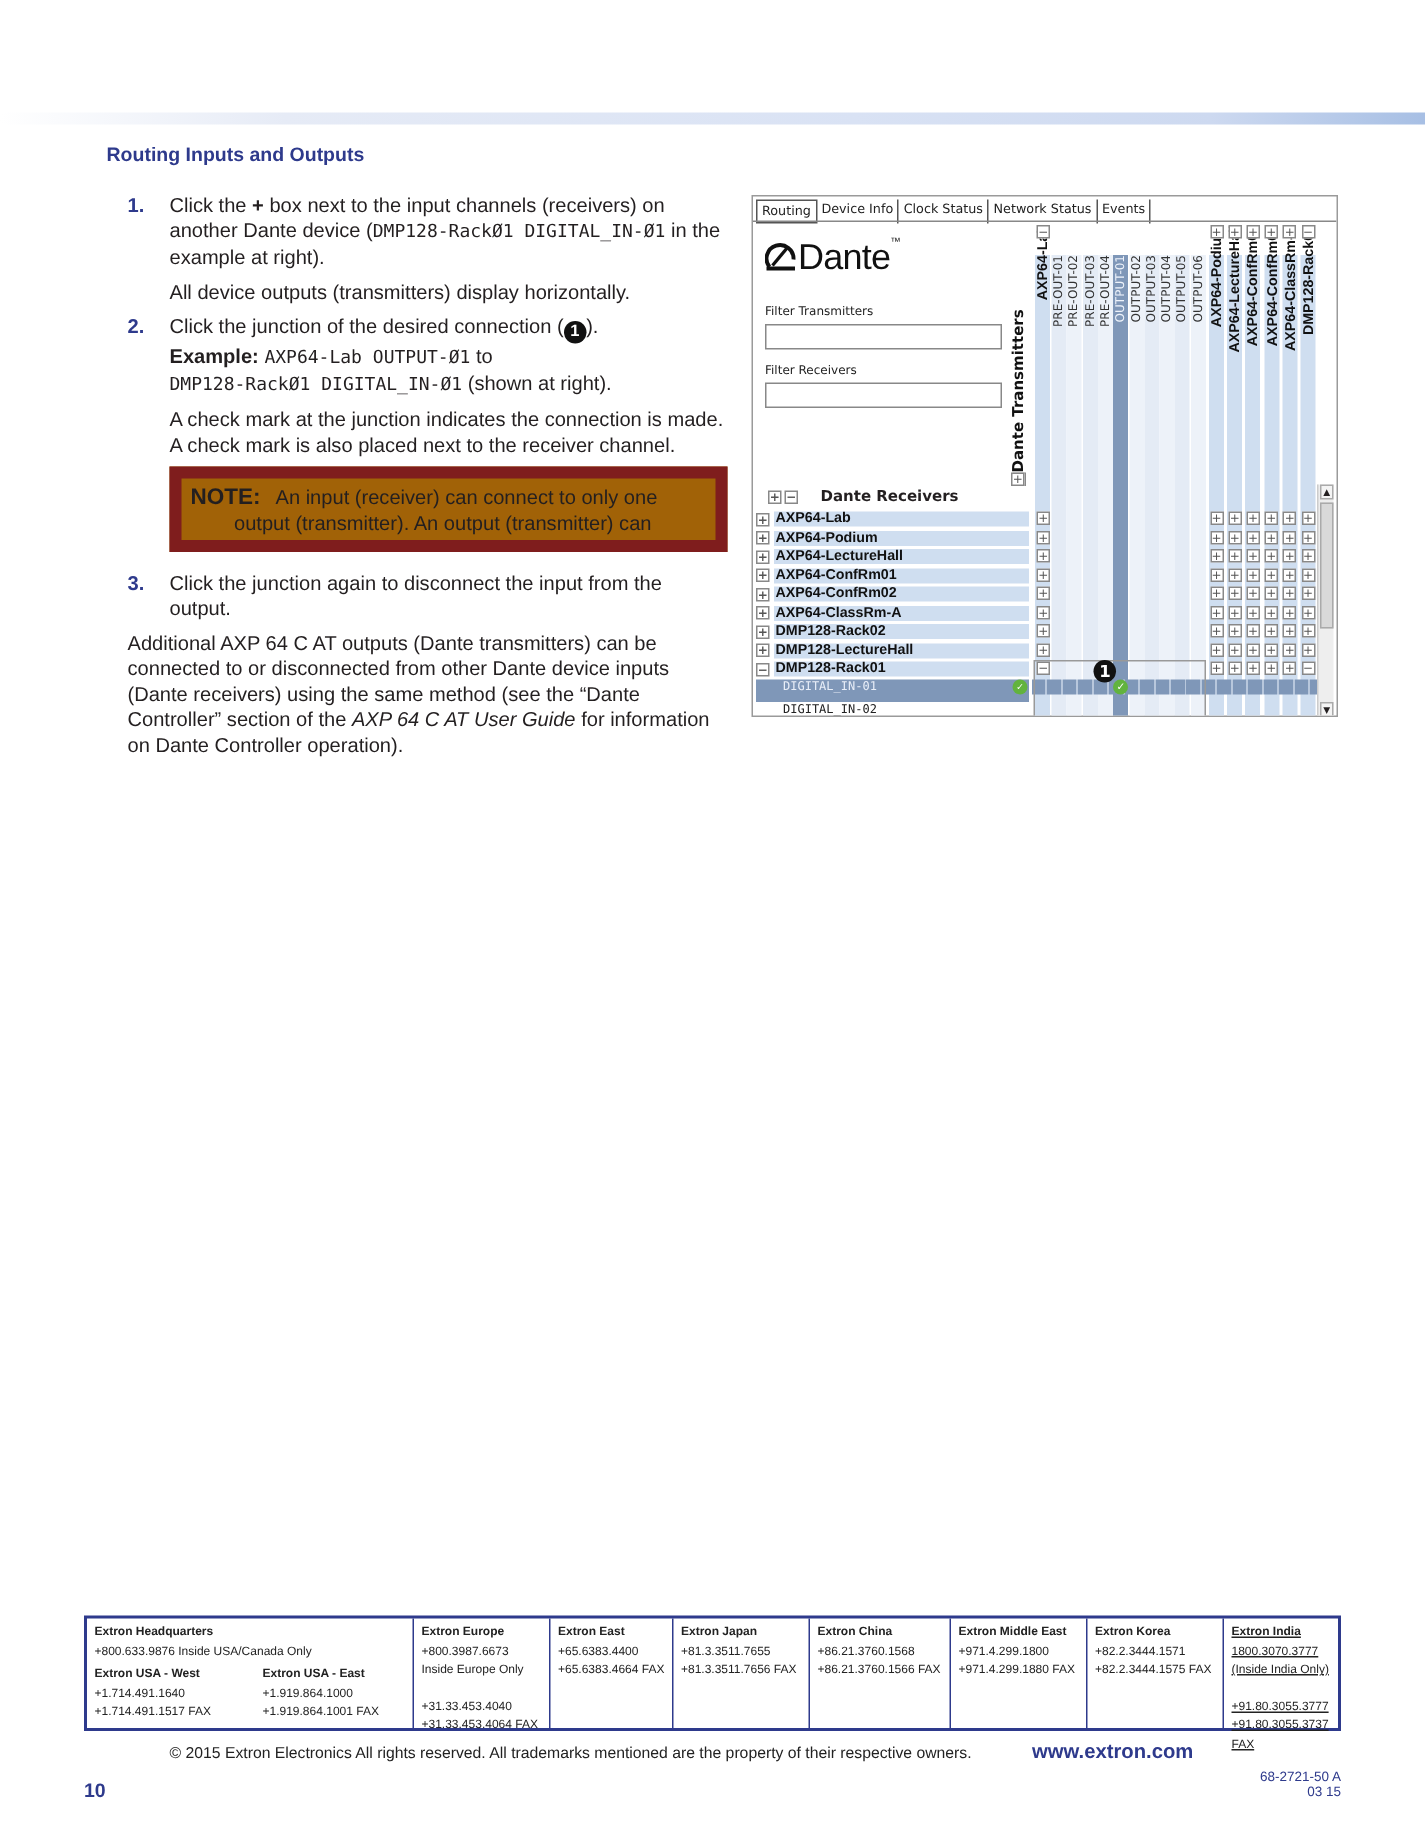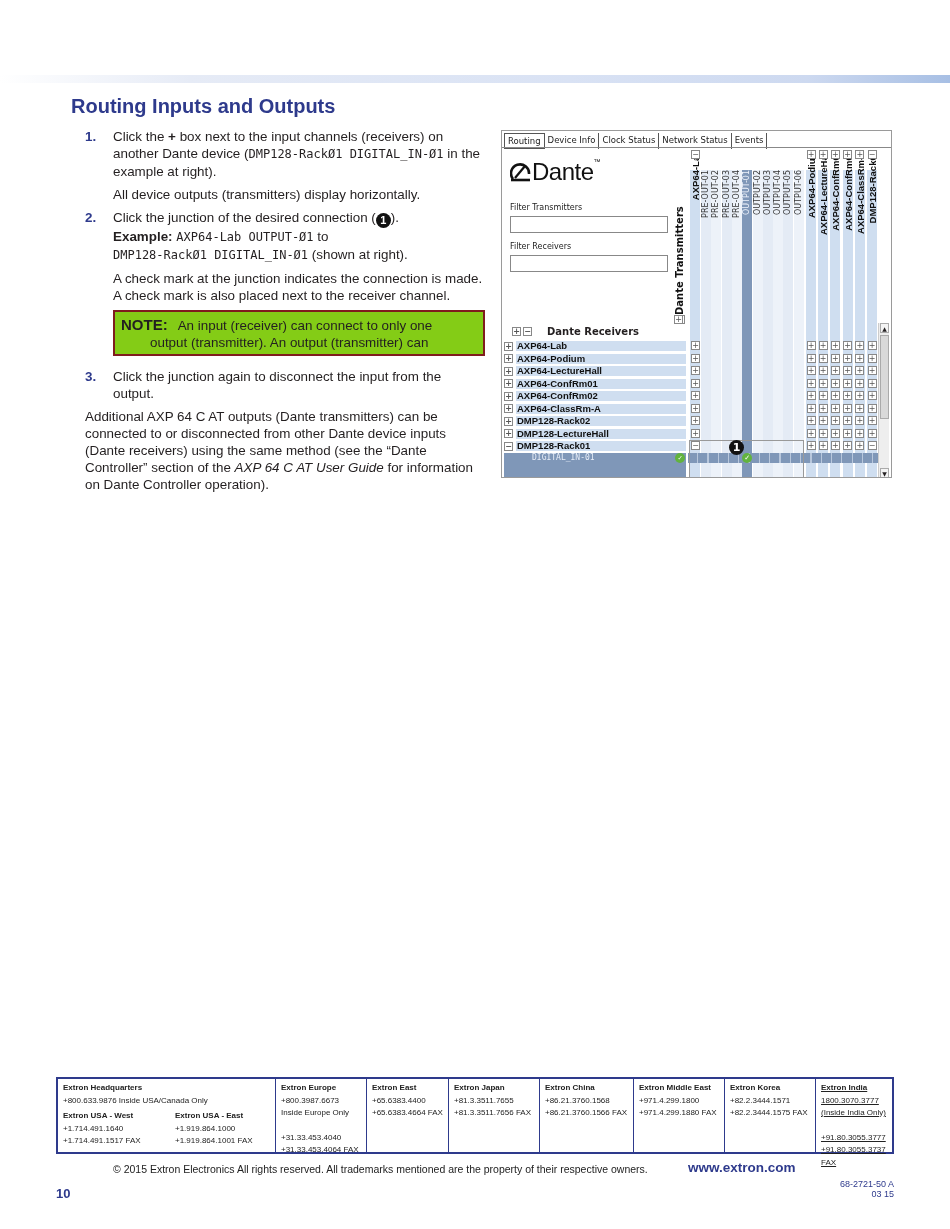--- a/index.html
+++ b/index.html
@@ -2,31 +2,31 @@
 <html><head>
 <meta charset="utf-8">
 <style>
   * { box-sizing: border-box; margin: 0; padding: 0; }
   html, body { width: 950px; height: 1229px; background: #fff; }
   body { position: relative; font-family: "Liberation Sans", sans-serif; color: #231f20; overflow: hidden; }
 
   .top-bar { position: absolute; left: 0; top: 75px; width: 950px; height: 8px;
     background: linear-gradient(to right, #ffffff 0%, #e6ebf6 20%, #d9e2f4 60%, #cdd9f0 85%, #a7bfe4 100%); }
 
-  .section-title { position: absolute; left: 71px; top: 95px; font-size: 20px; font-weight: bold; color: #2e3a8c; }
+  .section-title { position: absolute; left: 71px; top: 95px; font-size: 13px; font-weight: bold; color: #2e3a8c; }
 
   .left-col { position: absolute; left: 85px; top: 128px; width: 400px; font-size: 13.4px; line-height: 17px; }
   .step { position: relative; padding-left: 28px; margin-bottom: 6px; }
   .step-num { position: absolute; left: 0; top: 0; font-weight: bold; color: #2e3a8c; }
   .step p { margin-bottom: 6px; }
   .mono { font-family: "DejaVu Sans Mono", monospace; font-size: 12px; }
   .bold { font-weight: bold; }
   .callout { display: inline-block; width: 15px; height: 15px; border-radius: 50%; background: #111; color: #fff;
     font-size: 11px; font-weight: bold; text-align: center; line-height: 15px; vertical-align: -2px; }
-  .note { margin: 6px 0 12px 0; border: 2px solid #7f1d1d; background: #84cc16; padding: 4px 8px 3px 6px; font-size: 13.4px; line-height: 17px; }
+  .note { margin: 6px 0 12px 0; border: 8px solid #7f1d1d; background: #a16207; padding: 4px 8px 3px 6px; font-size: 13.4px; line-height: 17px; }
   .note .note-label { font-weight: bold; font-size: 15px; margin-right: 10px; }
   .note .ind { padding-left: 29px; display: block; }
   .para { margin-top: 4px; }
 
   
   .app { position: absolute; left: 501px; top: 130px; width: 391px; height: 348px; border: 1px solid #9a9a9a; background: #fff;
     font-family: "DejaVu Sans", sans-serif; overflow: hidden; }
   .tabs { position: absolute; left: 2px; top: 2px; height: 16px; display: flex; font-size: 8.5px; }
   .tab { padding: 1px 3px; border-right: 1px solid #555; color: #222; line-height: 13px; }
   .tab.active { border: 1px solid #555; background: #fff; }
@@ -38,21 +38,21 @@
   .filter-input { position: absolute; left: 8px; width: 158px; height: 17px; border: 1px solid #888; background: #fff; }
 
   .dt-label { position: absolute; left: 172px; top: 80px; height: 14px; width: 96px; transform-origin: 0 0; transform: translate(0,96px) rotate(-90deg);
     font-size: 10px; font-weight: bold; color: #111; white-space: nowrap; }
   .sq { display: inline-block; width: 9px; height: 9px; border: 1px solid #888; background: #fff; font-size: 8px; line-height: 7px; text-align: center; color: #555; font-family: "DejaVu Sans", sans-serif; }
   .dr-header { position: absolute; left: 10px; top: 178px; font-size: 10px; font-weight: bold; display: flex; align-items: center; gap: 2px; }
 
   .recv-list { position: absolute; left: 2px; top: 192px; width: 182px; }
   .recv-row { height: 12.5px; display: flex; align-items: center; font-size: 9.5px; font-weight: bold; color: #111; font-family: "Liberation Sans", sans-serif; }
   .recv-row .bg { flex: 1; background: #cfdef0; margin-left: 3px; height: 10px; line-height: 10px; padding-left: 1px; }
-  .chan-row { height: 25px; font-size: 8px; color: #222; padding-left: 28px; font-family: "DejaVu Sans Mono", monospace; line-height: 10px; position: relative; }
+  .chan-row { height: 15px; font-size: 8px; color: #222; padding-left: 18px; font-family: "DejaVu Sans Mono", monospace; line-height: 10px; position: relative; }
   .chan-row.sel { background: #7f97b8; color: #e8eef8; }
   .check { position: absolute; right: 1px; top: 0; width: 10px; height: 10px; border-radius: 50%; background: #62b33e; color: #fff; font-size: 7px; line-height: 10px; text-align: center; }
 
   .grid { position: absolute; left: 186px; top: 0; width: 192px; height: 332px; }
   .col { position: absolute; top: 22px; width: 10px; height: 310px; }
   .col-label { position: absolute; width: 160px; height: 12px; transform-origin: 0 0; font-size: 8px; white-space: nowrap; color: #333; }
   .dev-label { font-size: 9.5px; font-weight: bold; color: #111; font-family: "Liberation Sans", sans-serif; }
   .scroll { position: absolute; right: 2px; top: 175px; width: 11px; height: 155px; background: #eee; border-left: 1px solid #ccc; }
   .scroll .thumb { position: absolute; left: 1px; top: 12px; width: 9px; height: 84px; background: #d9d9d9; border: 1px solid #aaa; }
   .scroll .arr { position: absolute; left: 1px; width: 9px; height: 10px; border: 1px solid #aaa; background: #f4f4f4; font-size: 6px; text-align: center; line-height: 9px; }

